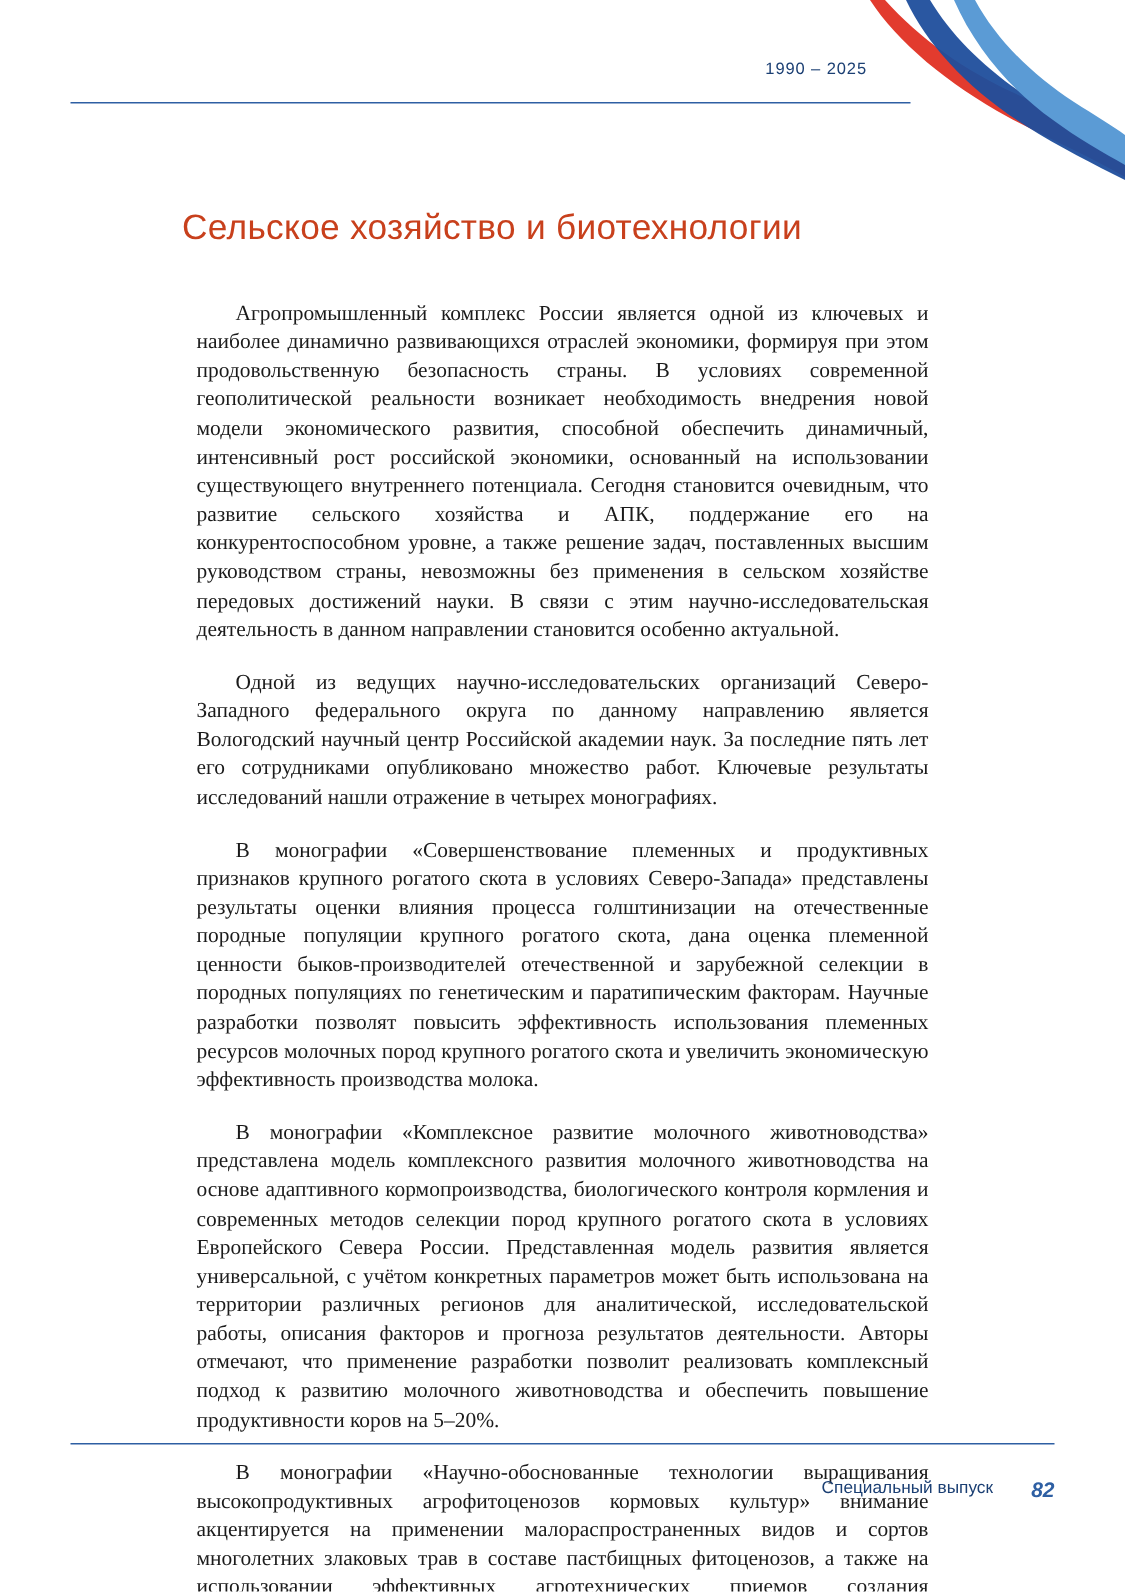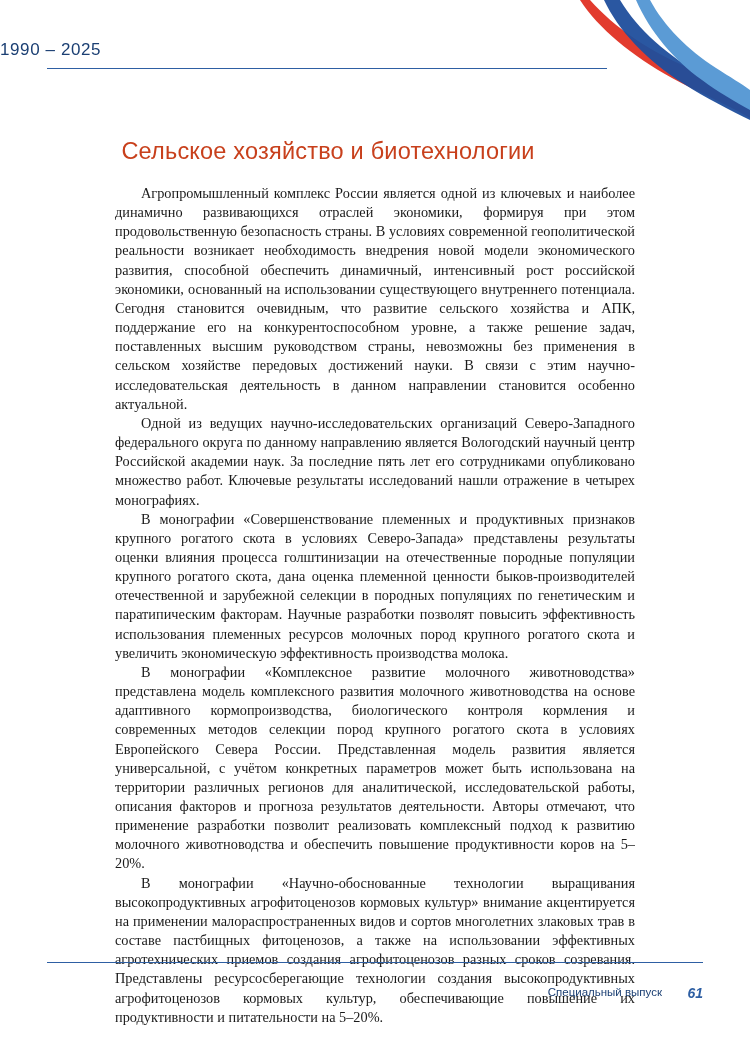--- a/index.html
+++ b/index.html
@@ -47,22 +47,23 @@
     font-size: 10.5px;
     color: #1b3f73;
     letter-spacing: 0.1px;
     white-space: nowrap;
   }
   .header-right {
     position: absolute;
     left: 0;
     top: 40px;
     width: 578px;
+    text-align: right;
     font-family: "Liberation Sans", sans-serif;
-    font-size: 17px;
+    font-size: 11px;
     color: #1b3f73;
     letter-spacing: 0.6px;
   }
 
   
   .swoosh {
     position: absolute;
     right: 0;
     top: 0;
     width: 170px;
@@ -85,21 +86,21 @@
   }
 
   
   .content {
     position: absolute;
     left: 115px;
     top: 184px;
     width: 520px;
   }
   .para {
-    margin: 0;
+    margin: 16px;
     text-align: justify;
     text-justify: inter-word;
     font-size: 14.3px;
     line-height: 19.15px;
     text-indent: 26px;
     hyphens: manual;
   }
 
   
   .footer-rule {
@@ -154,15 +155,15 @@
   <div class="content">
     <p class="para">Агропромышленный комплекс России является одной из ключевых и наиболее динамично развивающихся отраслей экономики, формируя при этом продовольственную безопасность страны. В условиях современной геополитической реальности возникает необходимость внедрения новой модели экономического развития, способной обеспечить динамичный, интенсивный рост российской экономики, основанный на использовании существующего внутреннего потенциала. Сегодня становится очевидным, что развитие сельского хозяйства и АПК, поддержание его на конкурентоспособном уровне, а также решение задач, поставленных высшим руководством страны, невозможны без применения в сельском хозяйстве передовых достижений науки. В связи с этим научно-исследовательская деятельность в данном направлении становится особенно актуальной.</p>
     <p class="para">Одной из ведущих научно-исследовательских организаций Северо-Западного федерального округа по данному направлению является Вологодский научный центр Российской академии наук. За последние пять лет его сотрудниками опубликовано множество работ. Ключевые результаты исследований нашли отражение в четырех монографиях.</p>
     <p class="para">В монографии «Совершенствование племенных и продуктивных признаков крупного рогатого скота в условиях Северо-Запада» представлены результаты оценки влияния процесса голштинизации на отечественные породные популяции крупного рогатого скота, дана оценка племенной ценности быков-производителей отечественной и зарубежной селекции в породных популяциях по генетическим и паратипическим факторам. Научные разработки позволят повысить эффективность использования племенных ресурсов молочных пород крупного рогатого скота и увеличить экономическую эффективность производства молока.</p>
     <p class="para">В монографии «Комплексное развитие молочного животноводства» представлена модель комплексного развития молочного животноводства на основе адаптивного кормопроизводства, биологического контроля кормления и современных методов селекции пород крупного рогатого скота в условиях Европейского Севера России. Представленная модель развития является универсальной, с учётом конкретных параметров может быть использована на территории различных регионов для аналитической, исследовательской работы, описания факторов и прогноза результатов деятельности. Авторы отмечают, что применение разработки позволит реализовать комплексный подход к развитию молочного животноводства и обеспечить повышение продуктивности коров на 5–20%.</p>
     <p class="para">В монографии «Научно-обоснованные технологии выращивания высокопродуктивных агрофитоценозов кормовых культур» внимание акцентируется на применении малораспространенных видов и сортов многолетних злаковых трав в составе пастбищных фитоценозов, а также на использовании эффективных агротехнических приемов создания агрофитоценозов разных сроков созревания. Представлены ресурсосберегающие технологии создания высокопродуктивных агрофитоценозов кормовых культур, обеспечивающие повышение их продуктивности и питательности на 5–20%.</p>
   </div>
 
   <div class="footer-rule"></div>
   <div class="footer-label">Специальный выпуск</div>
-  <div class="footer-page">61</div>
+  <div class="footer-page">82</div>
 
 </div>
 
 </body></html>

